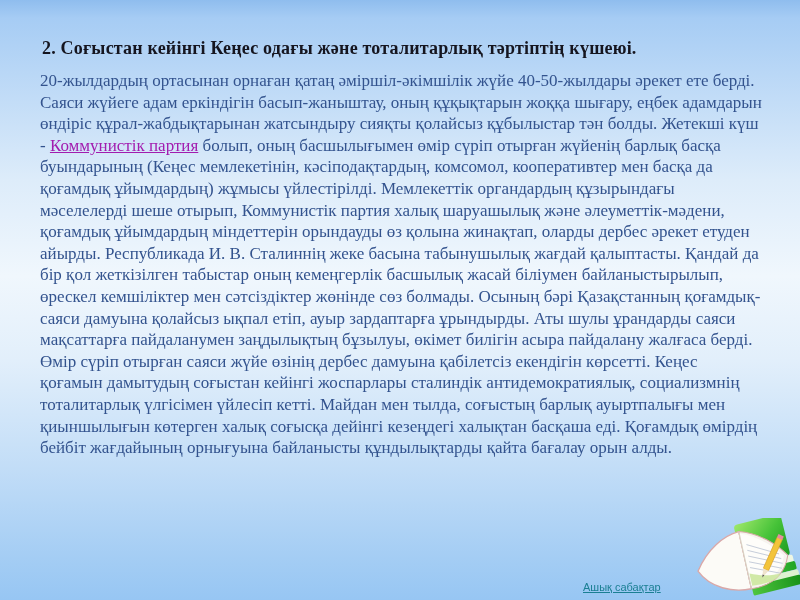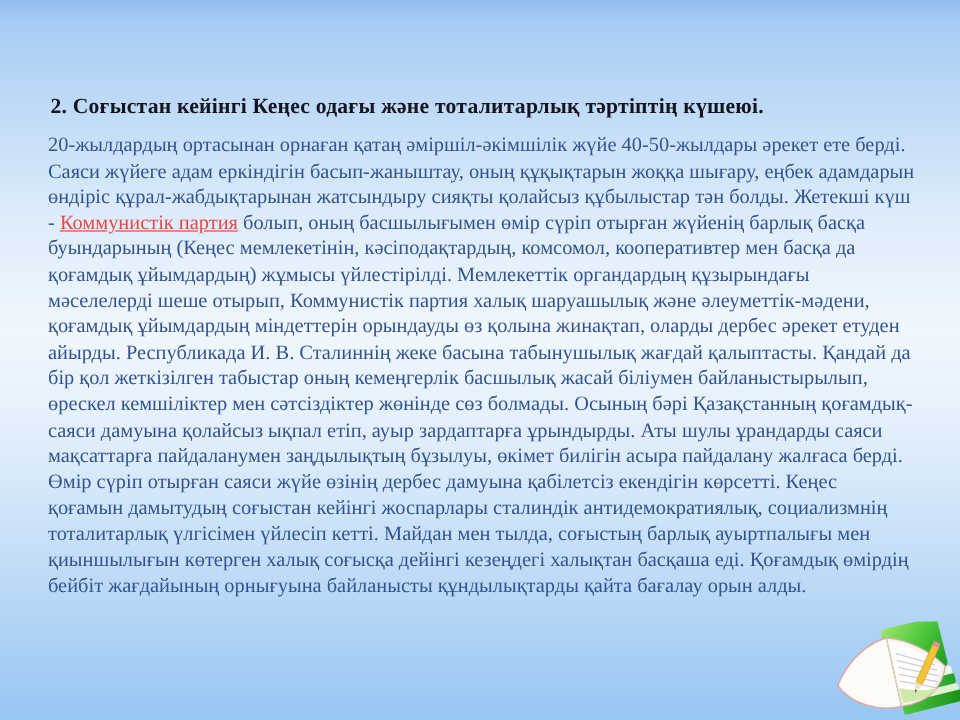--- a/index.html
+++ b/index.html
@@ -16,21 +16,20 @@
       #ddecfa 30%,
       #f0f7fd 46%,
       #e2effb 60%,
       #c2ddf7 78%,
       #a4cdf4 93%,
       #97c6f3 100%);
   }
   .slide {
     position: absolute;
     inset: 0;
-    margin-top: 40px;
   }
   .slide-title {
     position: absolute;
     top: 38px;
     left: 42px;
     right: 36px;
     font-size: 18px;
     font-weight: bold;
     color: #15151f;
     letter-spacing: 0.2px;
@@ -39,21 +38,21 @@
     position: absolute;
     top: 70px;
     left: 40px;
     width: 724px;
     font-size: 17px;
     line-height: 21.6px;
     color: #33538e;
     text-align: left;
   }
   .inline-link {
-    color: #ef4444;
+    color: #a21caf;
     text-decoration: underline;
     cursor: pointer;
   }
   .footer-link {
     position: absolute;
     left: 583px;
     top: 581px;
     font-family: "Liberation Sans", sans-serif;
     font-size: 11px;
     color: #1a7f93;

